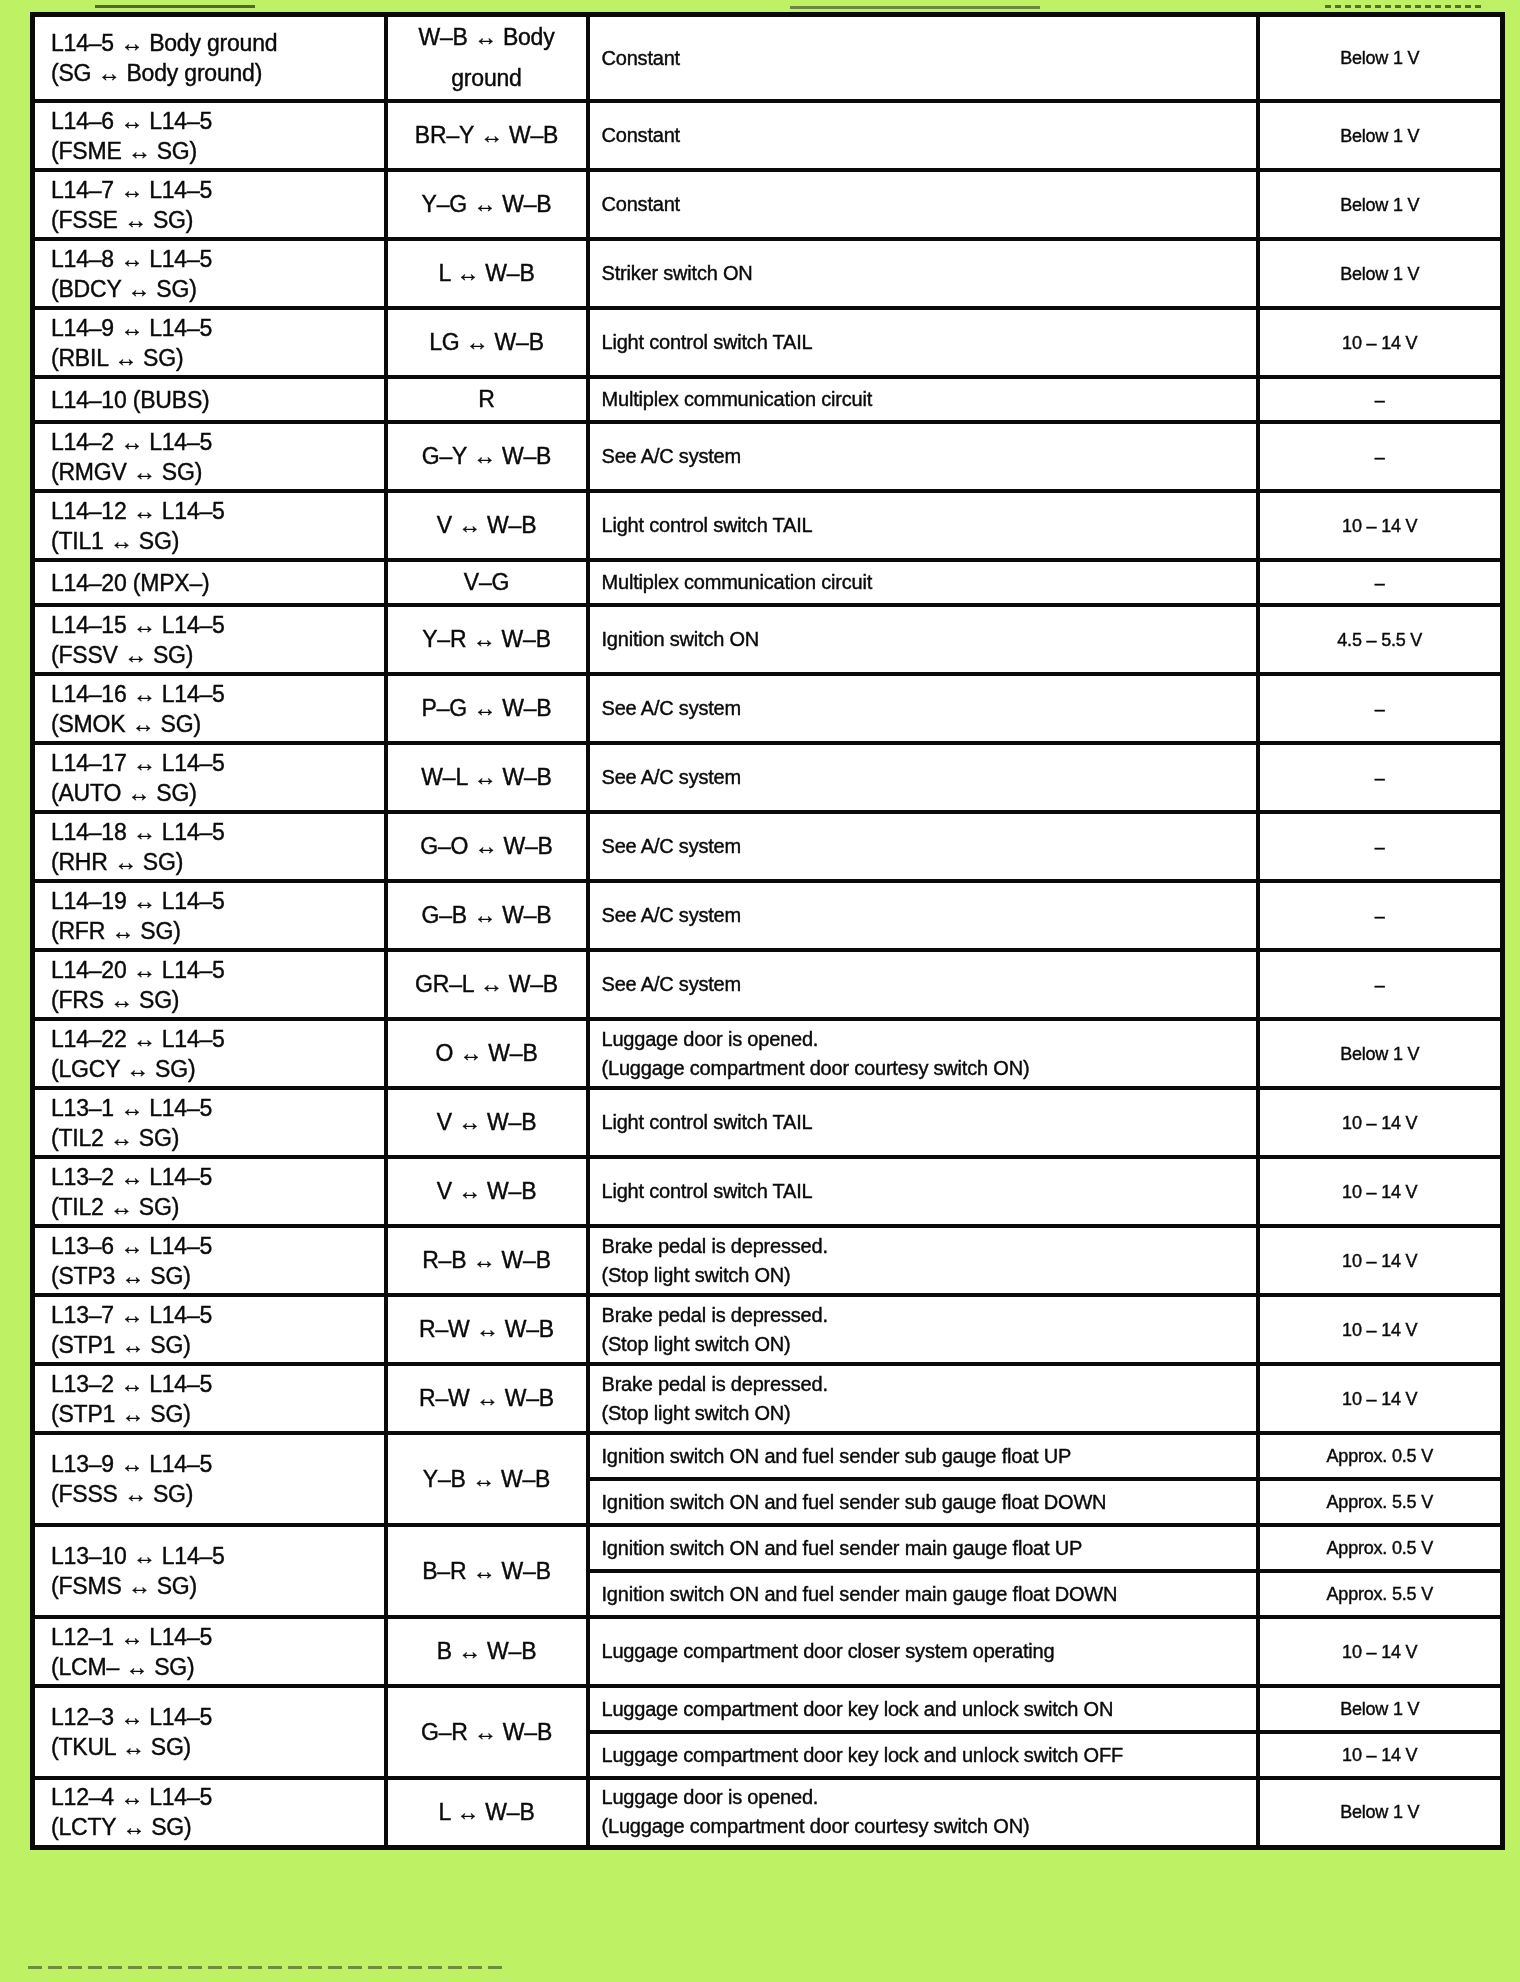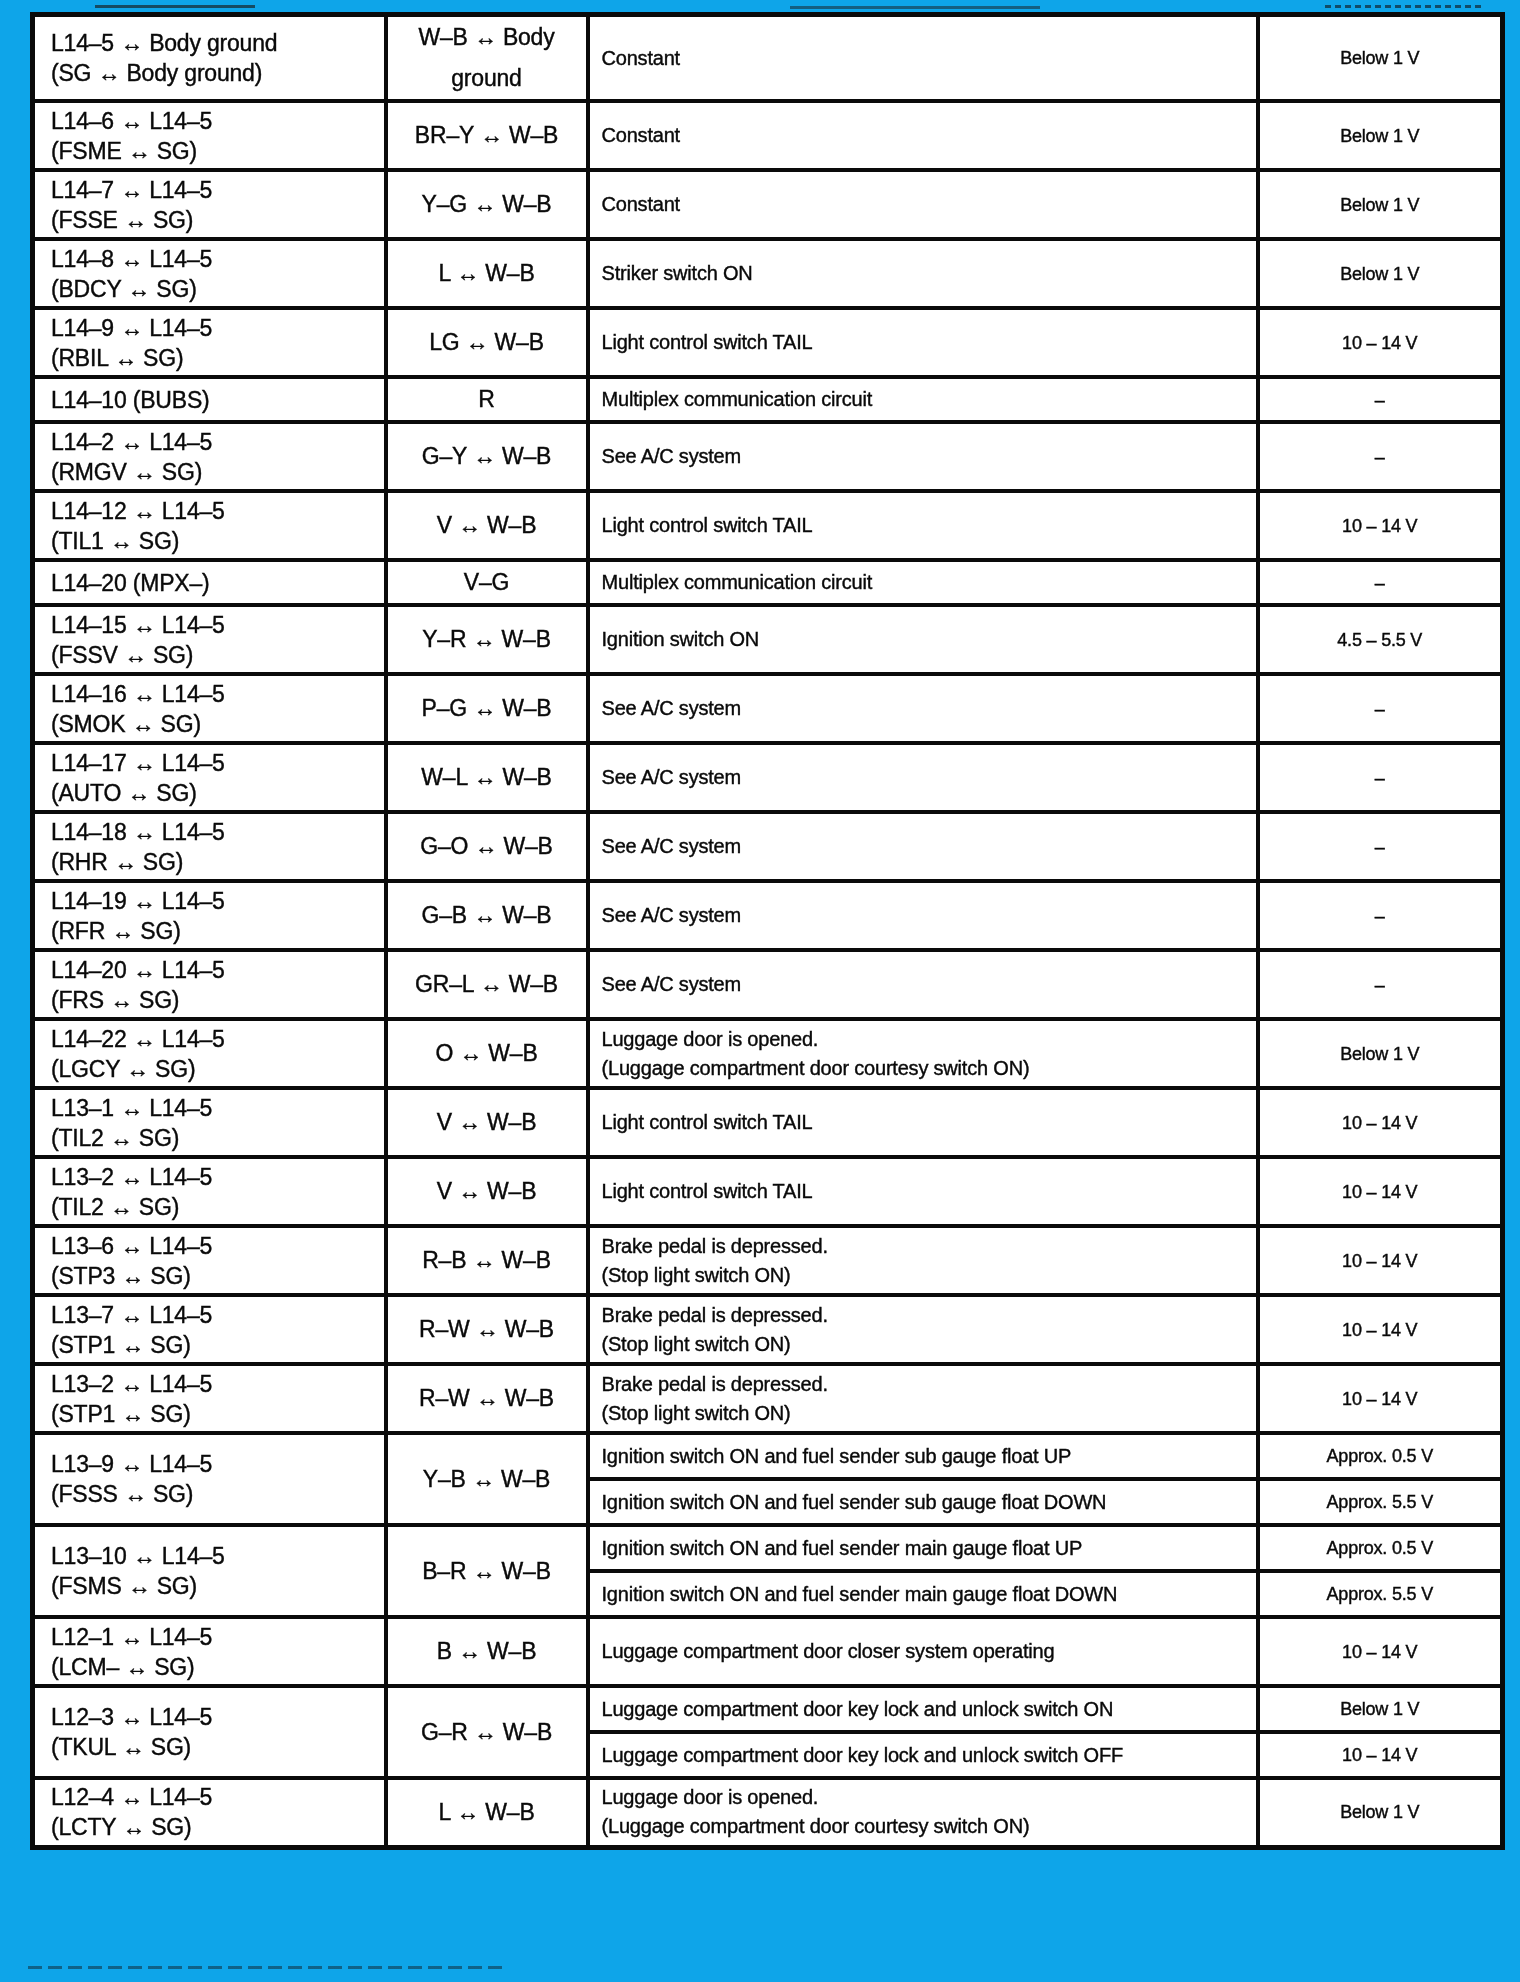--- a/index.html
+++ b/index.html
@@ -1,20 +1,20 @@
 <!DOCTYPE html>
 <html><head>
 <meta charset="utf-8">
 <style>
   html,body{margin:0;padding:0;}
   body{
     width:1520px;height:1982px;position:relative;background:#ffffff;
     font-family:"Liberation Sans","DejaVu Sans",sans-serif;color:#0a0a0a;
   }
-  .sheet{position:absolute;inset:0;background:#0ea5e9;overflow:hidden;}
+  .sheet{position:absolute;inset:0;background:#bef264;overflow:hidden;}
   table{
     position:absolute;left:30px;top:12px;width:1470px;
     border-collapse:collapse;table-layout:fixed;
     border:5px solid #0a0a0a;
   }
   td{
     border:4px solid #0a0a0a;background:#fff;padding:0;
     vertical-align:middle;overflow:hidden;
   }
   tr.tall{height:69px;}

